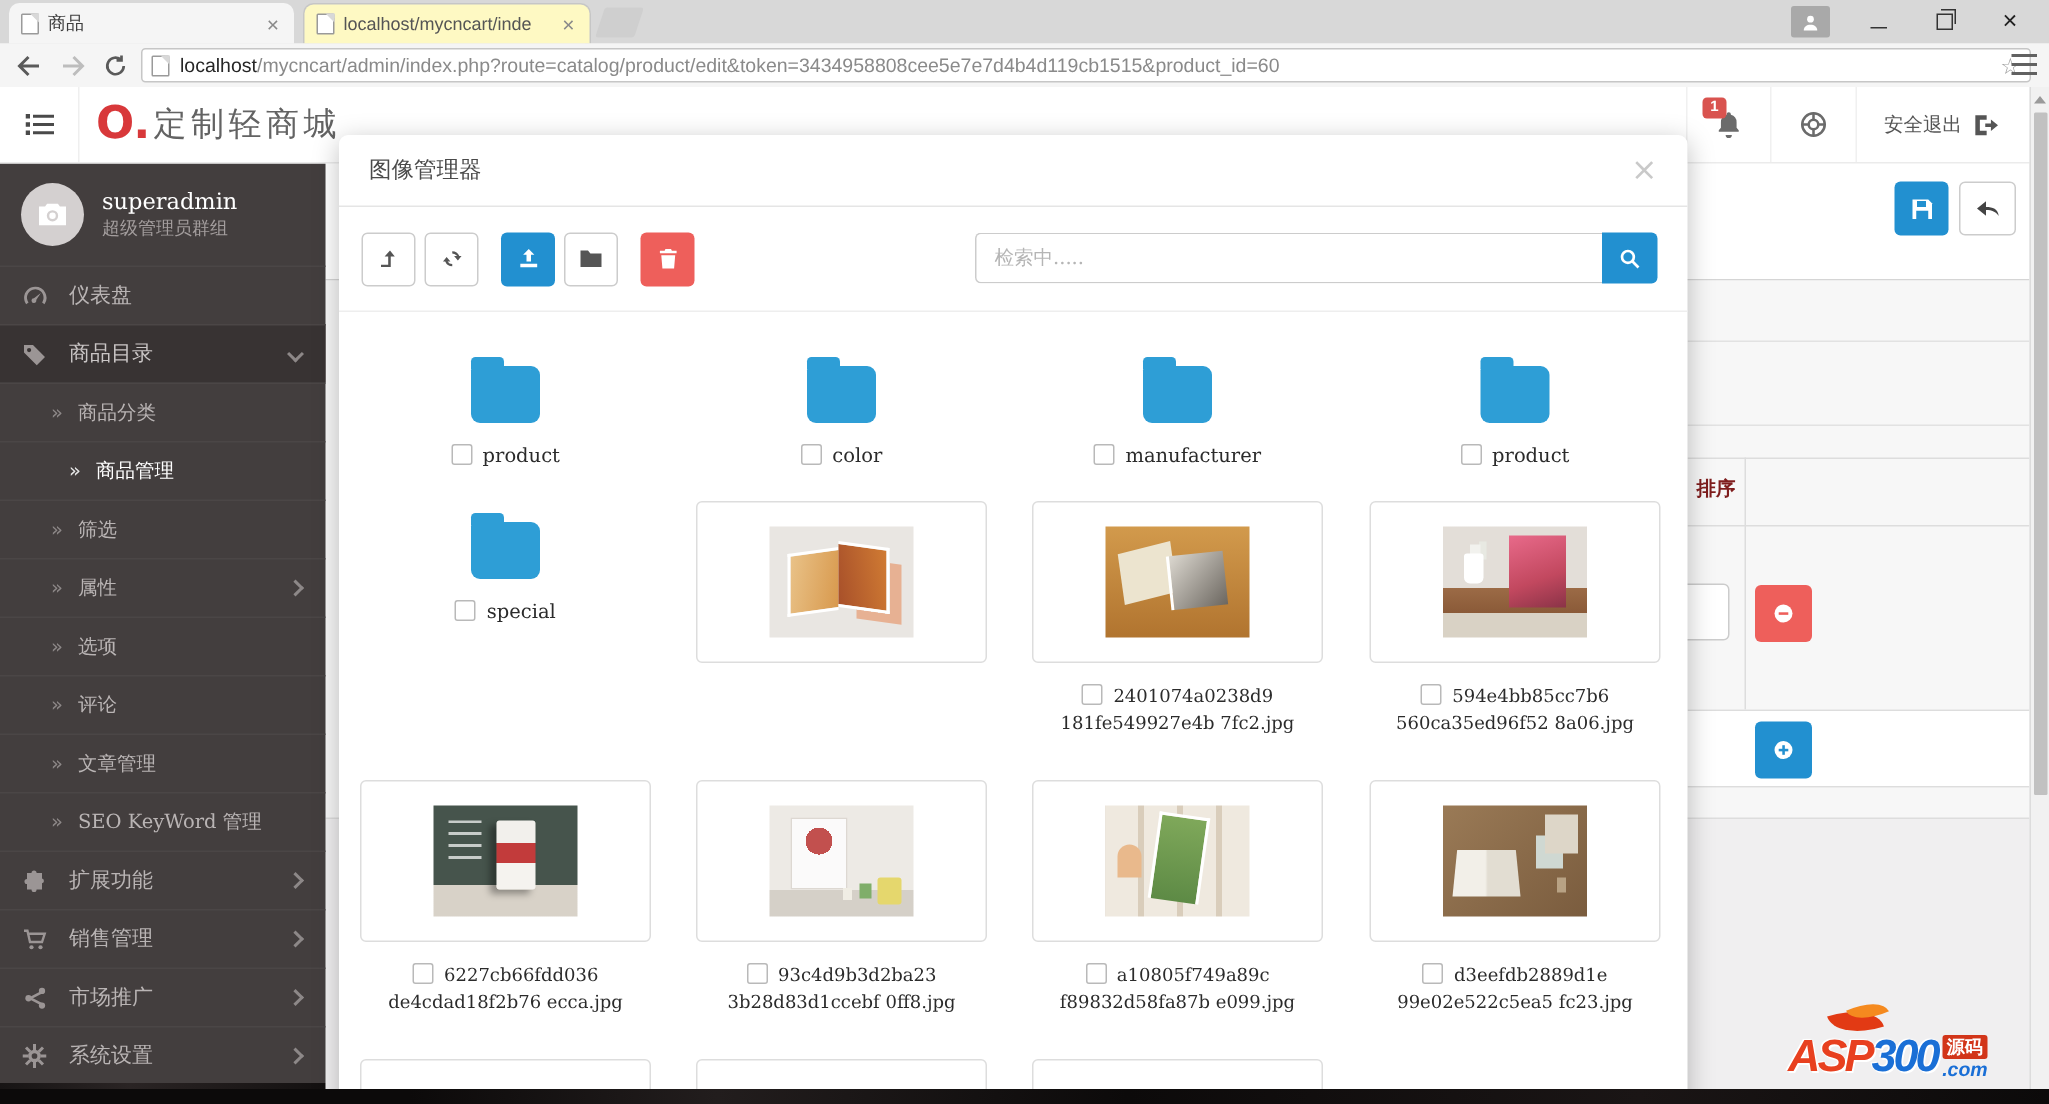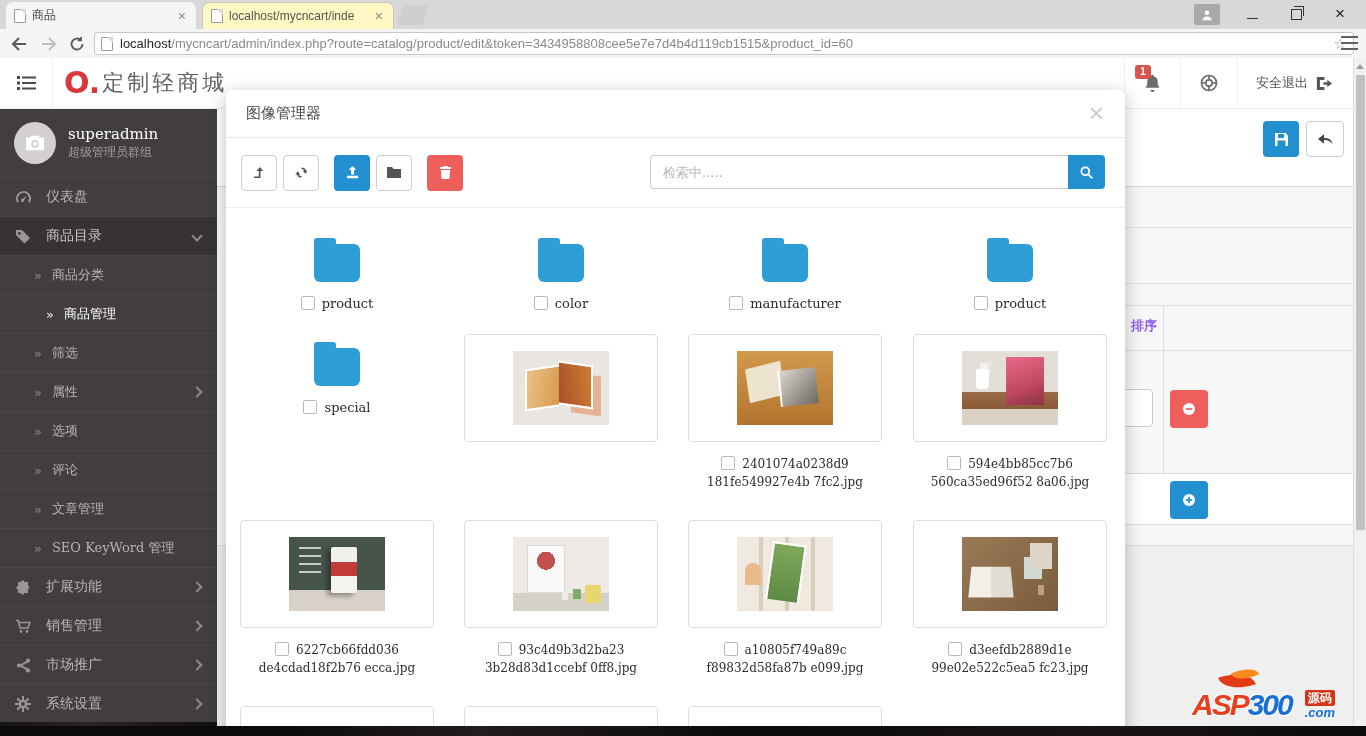--- a/index.html
+++ b/index.html
@@ -69,21 +69,21 @@
   .main-white-top{position:absolute;left:217px;top:108px;width:1136px;height:78px;background:#fff;border-bottom:1px solid #d5d5d5}
   .btn36{width:36px;height:36px;border-radius:4px;display:flex;align-items:center;justify-content:center;box-sizing:border-box}
   .btn-blue{background:#2290d0}
   .btn-white{background:#fff;border:1px solid #ccc}
   .btn-red{background:#ee5f5b}
   .savebtn{position:absolute;left:1263px;top:121px}
   .undobtn{position:absolute;left:1306px;top:121px;width:38px}
   .panel-grey{position:absolute;left:217px;top:187px;width:1136px;height:358px;background:#f7f7f7;border-bottom:1px solid #ddd}
   .hline{position:absolute;left:1125px;width:228px;height:0;border-top:1px solid #e2e2e2}
   .tbl-vline{position:absolute;left:1163px;top:305px;width:0;height:218px;border-left:1px solid #ddd}
-  .sortlbl{position:absolute;left:1131px;top:317px;font-size:13px;font-weight:bold;color:#8b5cf6}
+  .sortlbl{position:absolute;left:1131px;top:317px;font-size:13px;font-weight:bold;color:#7f1d1d}
   .inputfrag{position:absolute;left:1113px;top:389px;width:40px;height:38px;background:#fff;border:1px solid #ccc;border-radius:4px;box-sizing:border-box}
   .minusbtn{position:absolute;left:1170px;top:390px;width:38px;height:38px}
   .rowwhite{position:absolute;left:1125px;top:473px;width:228px;height:50px;background:#fff;border-top:1px solid #ddd;border-bottom:1px solid #ddd}
   .plusbtn{position:absolute;left:1170px;top:481px;width:38px;height:38px}
 
   
   .pg-scroll{position:absolute;left:1353px;top:58px;width:13px;height:678px;background:#f1f1f1;border-left:1px solid #dcdcdc;z-index:6;box-sizing:border-box}
   .scr-up{height:16px;display:flex;align-items:center;justify-content:center}
   .scr-up::after{content:"";border:4px solid transparent;border-bottom:5px solid #9a9a9a;margin-top:-4px}
   .scr-thumb{position:absolute;left:2px;top:17px;width:9px;height:455px;background:#c1c1c1;border-radius:1px}
@@ -137,21 +137,21 @@
   .blackstrip{position:absolute;left:0;top:726px;width:1366px;height:10px;background:linear-gradient(90deg,#0c0a0a 20%,#221d1d 35%,#0c0a0a 55%,#1a1515 80%,#0c0a0a);z-index:45}
   .wm{position:absolute;left:1192px;top:672px;width:174px;height:60px;z-index:50}
   .wm-flame{position:absolute;left:28px;top:-4px;width:46px;height:26px}
   .wm-flame i{position:absolute;border-radius:0 100% 0 100%}
   .wm-flame .f1{left:0;top:4px;width:34px;height:18px;background:#e23a14;transform:rotate(-18deg)}
   .wm-flame .f2{left:12px;top:0;width:26px;height:12px;background:#f58a1f;transform:rotate(-24deg)}
   .wm-text{position:absolute;left:0;top:18px;white-space:nowrap}
   .wm-asp,.wm-300{font-style:italic;font-weight:bold;font-size:30px;line-height:1;letter-spacing:-2px;text-shadow:0 0 2px #fff,1px 1px 0 #fff,-1px -1px 0 #fff}
   .wm-asp{color:#e8401f}
   .wm-300{color:#1a6fd6}
-  .wm-side{display:inline-block;vertical-align:top;margin-left:13px}
+  .wm-side{display:inline-block;vertical-align:top;margin-left:3px}
   .wm-ym{display:block;background:#d23519;color:#fff;font-size:12px;font-weight:bold;padding:1px 3px;border-radius:2px;line-height:14px}
   .wm-com{display:block;color:#1a6fd6;font-size:13px;font-weight:bold;font-style:italic;line-height:14px}
 </style>
 </head>
 <body>
 
 <div class="tabbar">
   <div class="tab tab-active">
     <span class="pageic"></span>
     <span class="title">商品</span>

